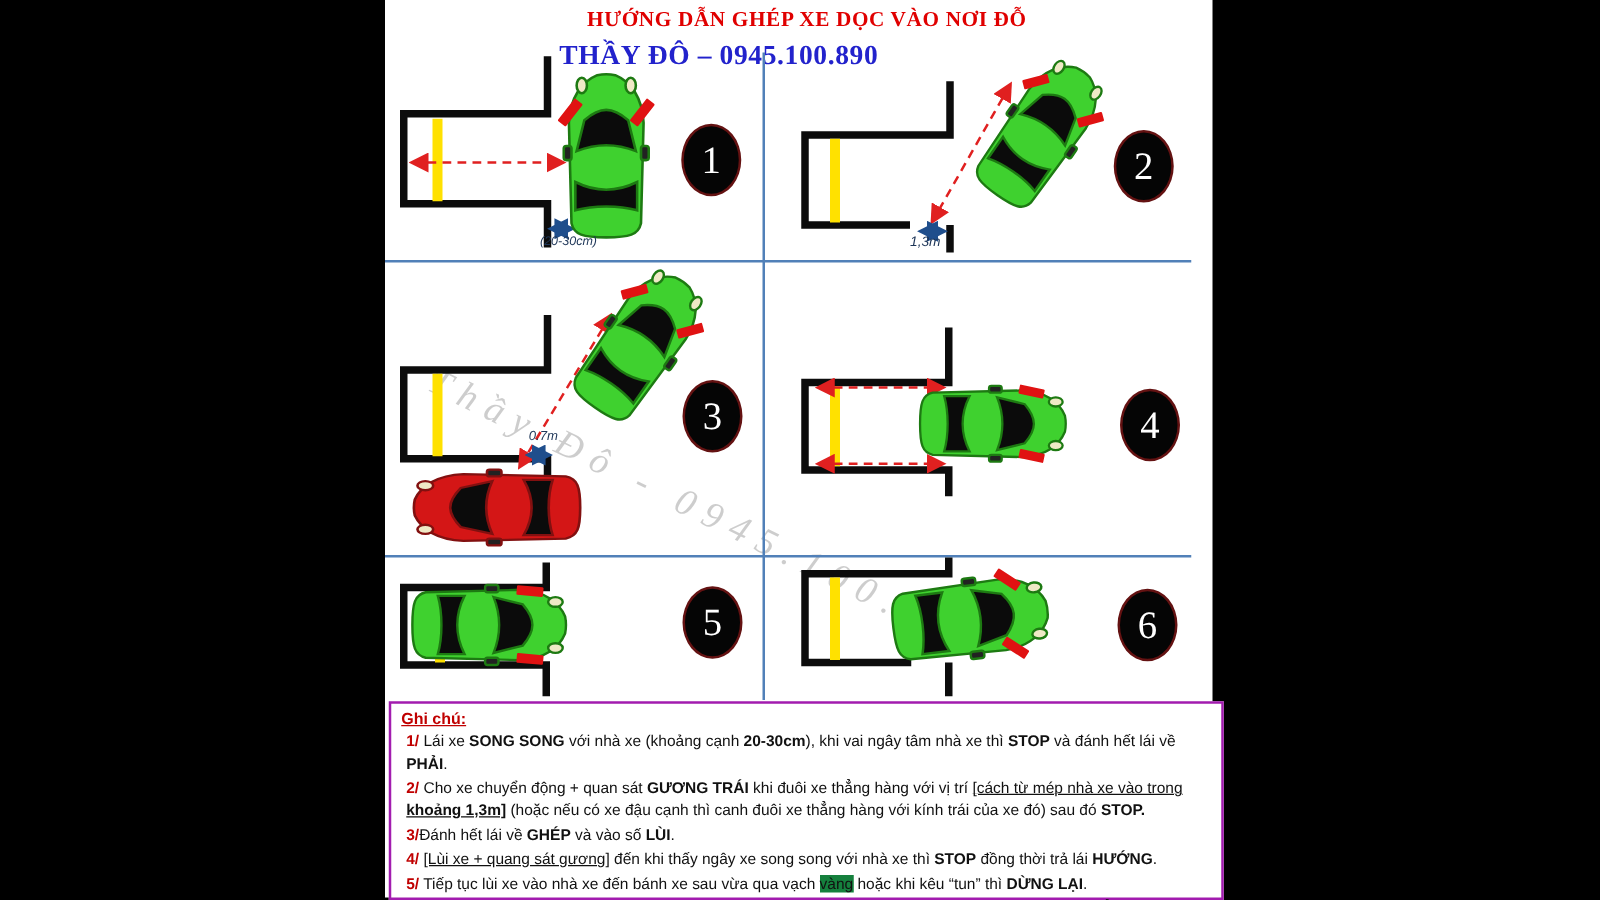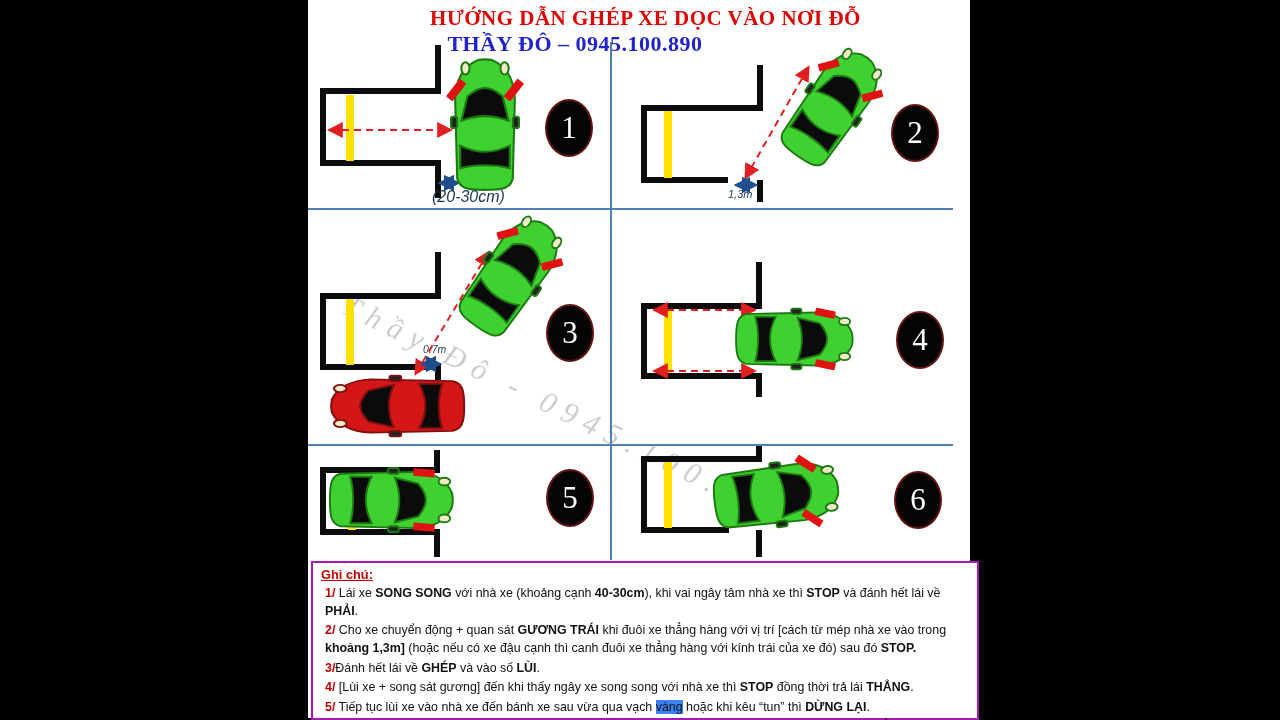--- a/index.html
+++ b/index.html
@@ -1,20 +1,20 @@
 <!DOCTYPE html>
 <html><head>
 <meta charset="utf-8">
 <style>
   html,body{margin:0;padding:0;background:#000;}
   .stage{position:relative;width:1280px;height:720px;background:#000;overflow:hidden;
          font-family:"Liberation Sans",sans-serif;}
   .content{position:absolute;left:308px;top:0;width:662px;height:718px;background:#fff;}
   .title1{position:absolute;left:308px;top:6px;width:675px;text-align:center;
-          font-family:"Liberation Serif",serif;font-weight:bold;font-size:21px;
+          font-family:"Liberation Serif",serif;font-weight:bold;font-size:17px;
           color:#e00000;letter-spacing:.5px;white-space:nowrap;}
   .title2{position:absolute;left:308px;top:31px;width:534px;text-align:center;
           font-family:"Liberation Serif",serif;font-weight:bold;font-size:22px;
           color:#2222cc;letter-spacing:.5px;}
   .watermark{position:absolute;left:352px;top:288px;transform:rotate(26deg);
           transform-origin:0 0;font-family:"Liberation Serif",serif;font-style:italic;
           font-size:30px;letter-spacing:9px;color:rgba(90,90,90,.30);white-space:nowrap;}
   svg.diagram{position:absolute;left:308px;top:40px;}
   .bay{fill:none;stroke:#0c0c0c;stroke-width:6;}
   .yl{stroke:#ffe100;stroke-width:8;}
@@ -26,22 +26,22 @@
          border-radius:50%;color:#fff;display:flex;align-items:center;justify-content:center;
          font-family:"Liberation Serif",serif;font-size:31px;}
   .gaplabel{position:absolute;font-style:italic;color:#1d3557;white-space:nowrap;}
   .notes{position:absolute;left:311px;top:561px;width:648px;height:152px;background:#fff;
          border:2px solid #a21caf;padding:3px 8px 0 8px;font-size:12.4px;color:#111;
          line-height:1.42;}
   .notes .head{color:#c00000;font-weight:bold;text-decoration:underline;font-size:12.8px;}
   .note-line{margin:1px 0 2px 4px;}
   .note-line .num{color:#c00000;font-weight:bold;}
   .seg-b{font-weight:bold;}
-  .seg-u{}
-  .seg-hl{background:#3b82f6;}
+  .seg-u{text-decoration:underline;}
+  .seg-hl{background:#15803d;}
 </style>
 </head>
 <body>
 
 <div class="stage">
   <div class="content"></div>
 
   <div class="title1">HƯỚNG DẪN GHÉP XE DỌC VÀO NƠI ĐỖ</div>
   <div class="title2">THẦY ĐÔ – 0945.100.890</div>
 
@@ -159,28 +159,28 @@
   <div class="badge" style="left:896px;top:311px">
       <span>4</span>
     </div>
   <div class="badge" style="left:546px;top:469px">
       <span>5</span>
     </div>
   <div class="badge" style="left:894px;top:471px">
       <span>6</span>
     </div>
 
-  <div class="gaplabel" style="left:432px;top:188px;font-size:16px">(20-30cm)</div>
+  <div class="gaplabel" style="left:432px;top:188px;font-size:10px">(20-30cm)</div>
   <div class="gaplabel" style="left:728px;top:188px;font-size:11px">1,3m</div>
   <div class="gaplabel" style="left:423px;top:343px;font-size:10.5px">0.7m</div>
 
   <div class="notes">
     <div class="head">Ghi chú:</div>
     <div id="notes-body">
-        <div class="note-line"><span class="num">1/</span><span class=""> Lái xe </span><span class=" seg-b">SONG SONG</span><span class=""> với nhà xe (khoảng cạnh </span><span class=" seg-b">40-30cm</span><span class="">), khi vai ngây tâm nhà xe thì </span><span class=" seg-b">STOP</span><span class=""> và đánh hết lái về </span><span class=" seg-b">PHẢI</span><span class="">.</span></div>
+        <div class="note-line"><span class="num">1/</span><span class=""> Lái xe </span><span class=" seg-b">SONG SONG</span><span class=""> với nhà xe (khoảng cạnh </span><span class=" seg-b">20-30cm</span><span class="">), khi vai ngây tâm nhà xe thì </span><span class=" seg-b">STOP</span><span class=""> và đánh hết lái về </span><span class=" seg-b">PHẢI</span><span class="">.</span></div>
         <div class="note-line"><span class="num">2/</span><span class=""> Cho xe chuyển động + quan sát </span><span class=" seg-b">GƯƠNG TRÁI</span><span class=""> khi đuôi xe thẳng hàng với vị trí </span><span class=" seg-u">[cách từ mép nhà xe vào trong </span><span class=" seg-b seg-u">khoảng 1,3m]</span><span class=""> (hoặc nếu có xe đậu cạnh thì canh đuôi xe thẳng hàng với kính trái của xe đó) sau đó </span><span class=" seg-b">STOP.</span></div>
         <div class="note-line"><span class="num">3/</span><span class="">Đánh hết lái về </span><span class=" seg-b">GHÉP</span><span class=""> và vào số </span><span class=" seg-b">LÙI</span><span class="">.</span></div>
-        <div class="note-line"><span class="num">4/</span><span class=""> </span><span class=" seg-u">[Lùi xe + song sát gương]</span><span class=""> đến khi thấy ngây xe song song với nhà xe thì </span><span class=" seg-b">STOP</span><span class=""> đồng thời trả lái </span><span class=" seg-b">THẲNG</span><span class="">.</span></div>
+        <div class="note-line"><span class="num">4/</span><span class=""> </span><span class=" seg-u">[Lùi xe + quang sát gương]</span><span class=""> đến khi thấy ngây xe song song với nhà xe thì </span><span class=" seg-b">STOP</span><span class=""> đồng thời trả lái </span><span class=" seg-b">HƯỚNG</span><span class="">.</span></div>
         <div class="note-line"><span class="num">5/</span><span class=""> Tiếp tục lùi xe vào nhà xe đến bánh xe sau vừa qua vạch </span><span class=" seg-hl">vàng</span><span class=""> hoặc khi kêu “tun” thì </span><span class=" seg-b">DỪNG LẠI</span><span class="">.</span></div>
         <div class="note-line"><span class="num">6/</span><span class=""> Thoát ra nhà xe: Vào </span><span class=" seg-b">số 1 hoặc D</span><span class=""> cho xe tiến đến khi vai ngang mép nhà xe thì đánh hết lái về </span><span class=" seg-b">PHẢI</span><span class=""> thoát khỏi nhà xe.</span></div>
       </div>
   </div>
 </div>
 
 </body></html>

